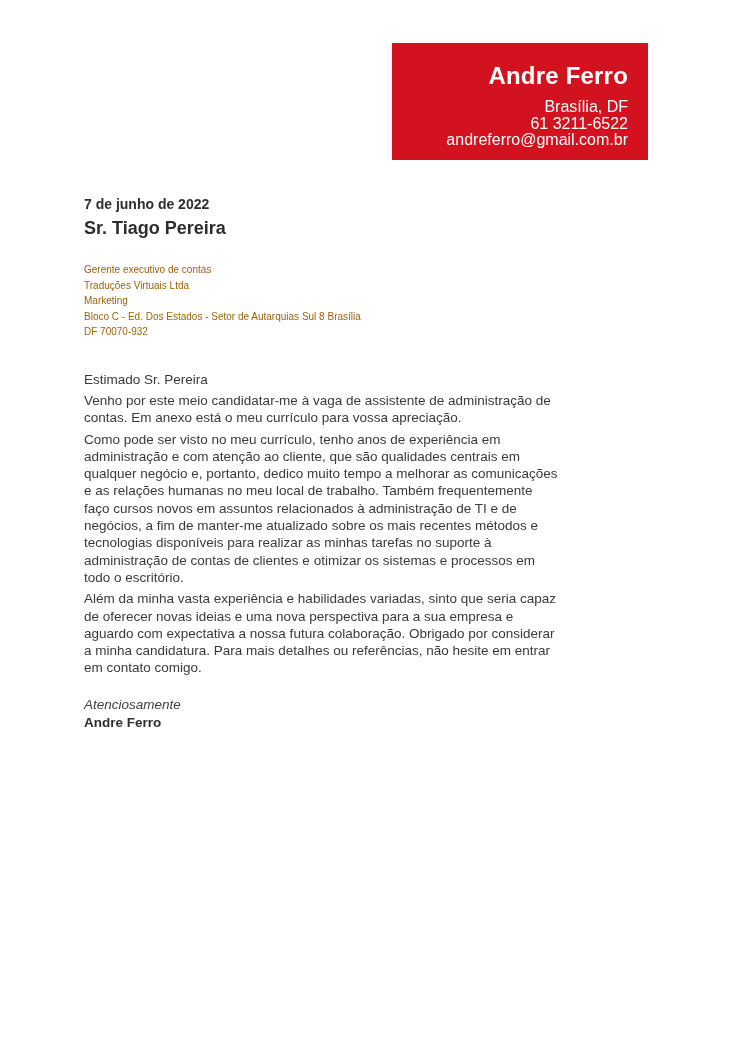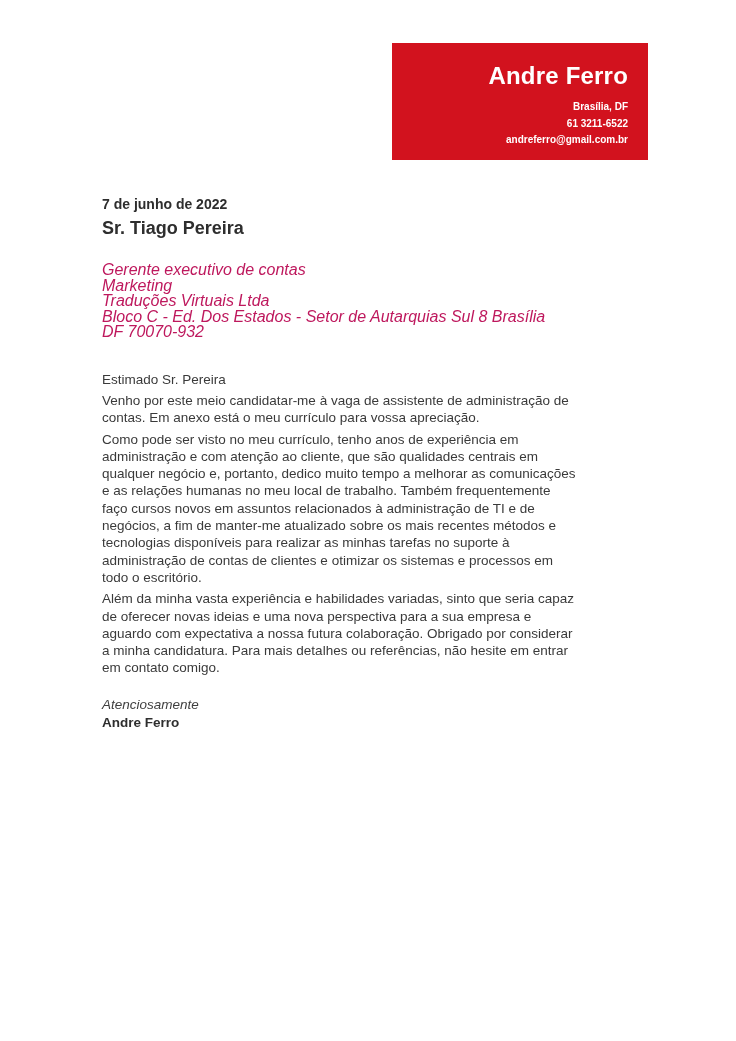--- a/index.html
+++ b/index.html
@@ -28,50 +28,49 @@
     padding: 20px 20px 12px 16px;
   }
   .header-name {
     font-size: 24px;
     font-weight: bold;
     letter-spacing: 0.2px;
     line-height: 1.05;
     margin-bottom: 11px;
   }
   .header-contact-line {
-    font-size: 10px;
+    font-size: 16px;
     line-height: 16.5px;
-    font-weight: 700;
+    font-weight: 400;
   }
   
   .letter {
     position: absolute;
-    left: 102px;
+    left: 84px;
     top: 195px;
     width: 474px;
   }
   .date {
     font-size: 14px;
     font-weight: bold;
     color: #2e2e2e;
     line-height: 18px;
   }
   .recipient-name {
     font-size: 18px;
     font-weight: bold;
     color: #2e2e2e;
     margin-top: 2px;
     line-height: 26px;
   }
   .recipient-details {
     margin-top: 21px;
-    font-style: italic;
-    font-size: 16px;
+    font-size: 10px;
     line-height: 15.5px;
-    color: #be185d;
+    color: #a16207;
   }
   .salutation {
     margin-top: 31px;
     font-size: 13.5px;
     line-height: 17.5px;
   }
   .body-paragraph {
     margin-top: 4px;
     font-size: 13.5px;
     line-height: 17.3px;
@@ -103,22 +102,22 @@
     <div class="header-contact-line">61 3211-6522</div>
     <div class="header-contact-line">andreferro@gmail.com.br</div>
   </div>
 
   <div class="letter">
     <div class="date">7 de junho de 2022</div>
     <div class="recipient-name">Sr. Tiago Pereira</div>
 
     <div class="recipient-details">
       <div>Gerente executivo de contas</div>
+      <div>Traduções Virtuais Ltda</div>
       <div>Marketing</div>
-      <div>Traduções Virtuais Ltda</div>
       <div>Bloco C - Ed. Dos Estados - Setor de Autarquias Sul 8 Brasília</div>
       <div>DF 70070-932</div>
     </div>
 
     <div class="salutation">Estimado Sr. Pereira</div>
 
     <p class="body-paragraph">Venho por este meio candidatar-me à vaga de assistente de administração de contas. Em anexo está o meu currículo para vossa apreciação.</p>
     <p class="body-paragraph">Como pode ser visto no meu currículo, tenho anos de experiência em administração e com atenção ao cliente, que são qualidades centrais em qualquer negócio e, portanto, dedico muito tempo a melhorar as comunicações e as relações humanas no meu local de trabalho. Também frequentemente faço cursos novos em assuntos relacionados à administração de TI e de negócios, a fim de manter-me atualizado sobre os mais recentes métodos e tecnologias disponíveis para realizar as minhas tarefas no suporte à administração de contas de clientes e otimizar os sistemas e processos em todo o escritório.</p>
     <p class="body-paragraph">Além da minha vasta experiência e habilidades variadas, sinto que seria capaz de oferecer novas ideias e uma nova perspectiva para a sua empresa e aguardo com expectativa a nossa futura colaboração. Obrigado por considerar a minha candidatura. Para mais detalhes ou referências, não hesite em entrar em contato comigo.</p>
 

